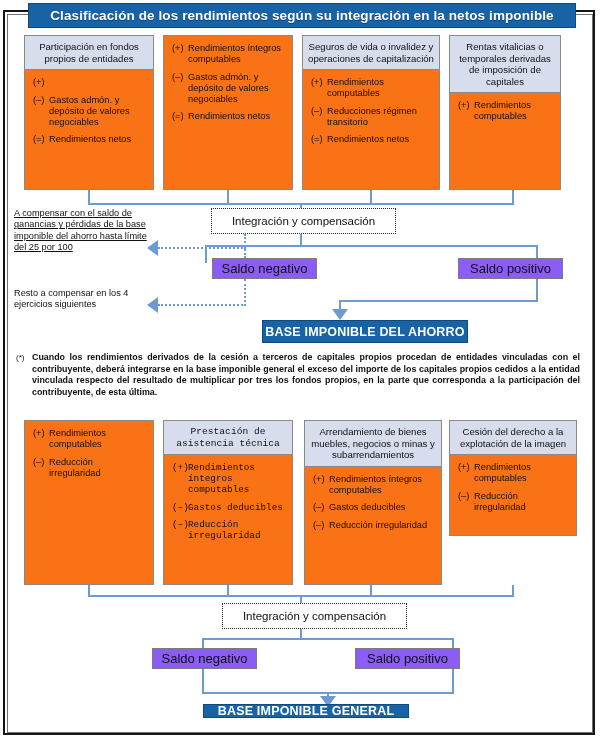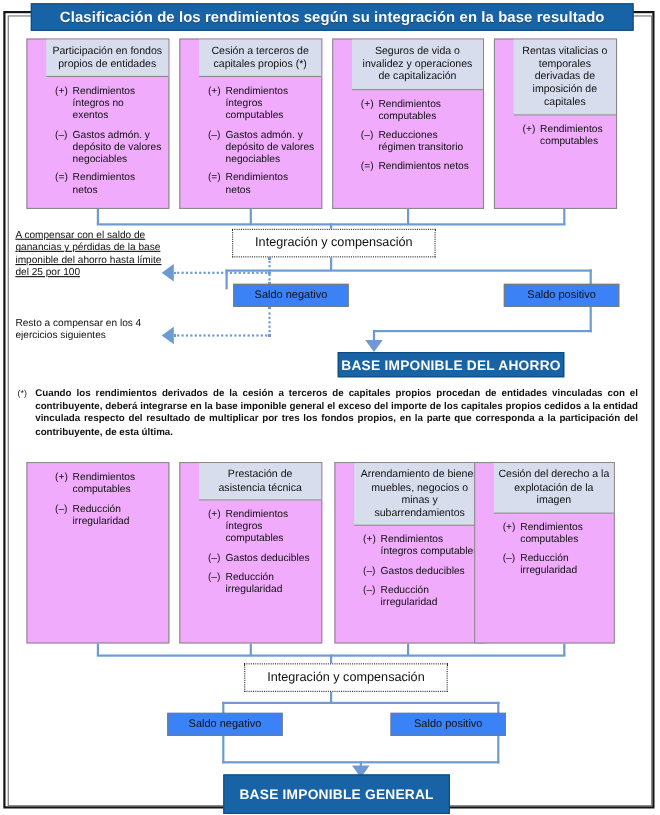--- a/index.html
+++ b/index.html
@@ -19,42 +19,41 @@
   
   .banner{
     position:absolute;left:28px;top:3px;width:548px;height:25px;
     background:#1763a6;border:1px solid #0c4a80;box-sizing:border-box;
     display:flex;align-items:center;justify-content:center;
     color:#ffffff;font-weight:bold;font-size:13.5px;letter-spacing:.1px;
     text-shadow:0 1px 0 rgba(0,0,0,.35);
   }
   
   .cbox{
-    position:absolute;border:1px solid #8a8a8a;background:#f0abfc;
+    position:absolute;border:1px solid #8a8a8a;background:#f97316;
     box-sizing:border-box;
-    padding-left:17px;
   }
   .cbox .chead{
     background:#d7dded;border-bottom:1px solid #8a8a8a;
     text-align:center;font-size:9.6px;line-height:11.6px;color:#101010;
     padding:5px 4px 5px 4px;
   }
   .cbox .cbody{
     padding:7px 6px 6px 8px;
   }
   .citem{
     display:flex;font-size:9.3px;line-height:11px;color:#101010;margin-bottom:6.5px;
   }
   .citem .sign{width:16px;flex:0 0 16px;}
   .citem .txt{flex:1;}
   
   .sbox{
-    position:absolute;border:1px solid #7b7b7b;background:#3b82f6;box-sizing:border-box;
-    display:flex;align-items:center;justify-content:center;
-    font-size:10px;color:#101010;
+    position:absolute;border:1px solid #7b7b7b;background:#8b5cf6;box-sizing:border-box;
+    display:flex;align-items:center;justify-content:center;
+    font-size:13px;color:#101010;
   }
   
   .dbox{
     position:absolute;border:1px dotted #2b2b2b;background:#fff;box-sizing:border-box;
     display:flex;align-items:center;justify-content:center;
     font-size:11.5px;color:#101010;
   }
   
   .resbar{
     position:absolute;background:#1763a6;border:1px solid #0c4a80;box-sizing:border-box;
@@ -90,42 +89,40 @@
   .footnote .ftxt{flex:1;text-align:justify;font-weight:bold;}
 </style>
 </head>
 <body>
 
 <div id="page">
 
   <div class="frame-outer"></div>
   <div class="frame-inner"></div>
 
-  <div class="banner">Clasificación de los rendimientos según su integración en la base resultado</div>
+  <div class="banner">Clasificación de los rendimientos según su integración en la netos imponible</div>
 
   <div class="cbox" style="left:24px;top:35px;width:130px;height:155px;">
     <div class="chead">Participación en fondos propios de entidades</div>
     <div class="cbody">
       <div class="citem">
           <span class="sign">(+)</span>
-          <span class="txt">Rendimientos íntegros no exentos</span>
         </div>
       <div class="citem">
           <span class="sign">(–)</span>
           <span class="txt">Gastos admón. y depósito de valores negociables</span>
         </div>
       <div class="citem">
           <span class="sign">(=)</span>
           <span class="txt">Rendimientos netos</span>
         </div>
     </div>
   </div>
 
   <div class="cbox" style="left:163px;top:35px;width:130px;height:155px;">
-    <div class="chead">Cesión a terceros de capitales propios (*)</div>
     <div class="cbody">
       <div class="citem">
           <span class="sign">(+)</span>
           <span class="txt">Rendimientos íntegros computables</span>
         </div>
       <div class="citem">
           <span class="sign">(–)</span>
           <span class="txt">Gastos admón. y depósito de valores negociables</span>
         </div>
       <div class="citem">
@@ -188,41 +185,41 @@
   <div class="arr-left" style="left:147px;top:297px;"></div>
 
   <div class="ln lnv" style="left:536px;top:279px;height:23px;"></div>
   <div class="ln lnh" style="left:339px;top:300px;width:199px;"></div>
   <div class="ln lnv" style="left:339px;top:300px;height:11px;"></div>
   <div class="arr-down" style="left:332px;top:309px;"></div>
 
   <div class="note" style="left:14px;top:208px;width:133px;text-decoration:underline;">A compensar con el saldo de ganancias y pérdidas de la base imponible del ahorro hasta límite del 25 por 100</div>
   <div class="note" style="left:14px;top:288px;width:133px;">Resto a compensar en los 4 ejercicios siguientes</div>
 
-  <div class="resbar" style="left:262px;top:320px;width:206px;height:23px;margin-left:45px;">BASE IMPONIBLE DEL AHORRO</div>
+  <div class="resbar" style="left:262px;top:320px;width:206px;height:23px;">BASE IMPONIBLE DEL AHORRO</div>
 
   <div class="footnote" style="left:16px;top:352px;width:564px;">
     <div class="fmark">(*)</div>
     <div class="ftxt">Cuando los rendimientos derivados de la cesión a terceros de capitales propios procedan de entidades vinculadas con el contribuyente, deberá integrarse en la base imponible general el exceso del importe de los capitales propios cedidos a la entidad vinculada respecto del resultado de multiplicar por tres los fondos propios, en la parte que corresponda a la participación del contribuyente, de esta última.</div>
   </div>
 
   <div class="cbox" style="left:24px;top:420px;width:130px;height:165px;">
     <div class="cbody">
       <div class="citem">
           <span class="sign">(+)</span>
           <span class="txt">Rendimientos computables</span>
         </div>
       <div class="citem">
           <span class="sign">(–)</span>
           <span class="txt">Reducción irregularidad</span>
         </div>
     </div>
   </div>
 
-  <div class="cbox" style="left:163px;top:420px;width:130px;height:165px;">
+  <div class="cbox" style="left:163px;top:420px;width:130px;height:165px;font-family:Liberation Mono, monospace;">
     <div class="chead">Prestación de asistencia técnica</div>
     <div class="cbody">
       <div class="citem">
           <span class="sign">(+)</span>
           <span class="txt">Rendimientos íntegros computables</span>
         </div>
       <div class="citem">
           <span class="sign">(–)</span>
           <span class="txt">Gastos deducibles</span>
         </div>
@@ -244,21 +241,21 @@
           <span class="sign">(–)</span>
           <span class="txt">Gastos deducibles</span>
         </div>
       <div class="citem">
           <span class="sign">(–)</span>
           <span class="txt">Reducción irregularidad</span>
         </div>
     </div>
   </div>
 
-  <div class="cbox" style="left:431px;top:420px;width:128px;height:165px;">
+  <div class="cbox" style="left:449px;top:420px;width:128px;height:116px;">
     <div class="chead">Cesión del derecho a la explotación de la imagen</div>
     <div class="cbody">
       <div class="citem">
           <span class="sign">(+)</span>
           <span class="txt">Rendimientos computables</span>
         </div>
       <div class="citem">
           <span class="sign">(–)</span>
           <span class="txt">Reducción irregularidad</span>
         </div>
@@ -278,15 +275,15 @@
   <div class="ln lnh" style="left:202px;top:638px;width:252px;"></div>
   <div class="ln lnv" style="left:202px;top:638px;height:56px;"></div>
   <div class="ln lnv" style="left:452px;top:638px;height:56px;"></div>
   <div class="ln lnh" style="left:202px;top:692px;width:252px;"></div>
   <div class="ln lnv" style="left:327px;top:692px;height:6px;"></div>
   <div class="arr-down" style="left:320px;top:696px;"></div>
 
   <div class="sbox" style="left:152px;top:648px;width:105px;height:21px;">Saldo negativo</div>
   <div class="sbox" style="left:355px;top:648px;width:105px;height:21px;">Saldo positivo</div>
 
-  <div class="resbar" style="left:203px;top:704px;width:206px;height:36px;">BASE IMPONIBLE GENERAL</div>
+  <div class="resbar" style="left:203px;top:704px;width:206px;height:14px;">BASE IMPONIBLE GENERAL</div>
 
 </div>
 
 </body></html>

